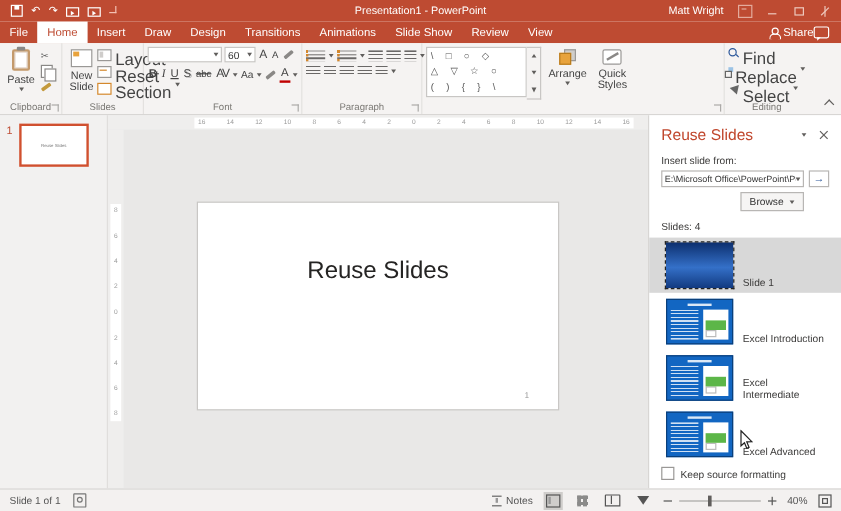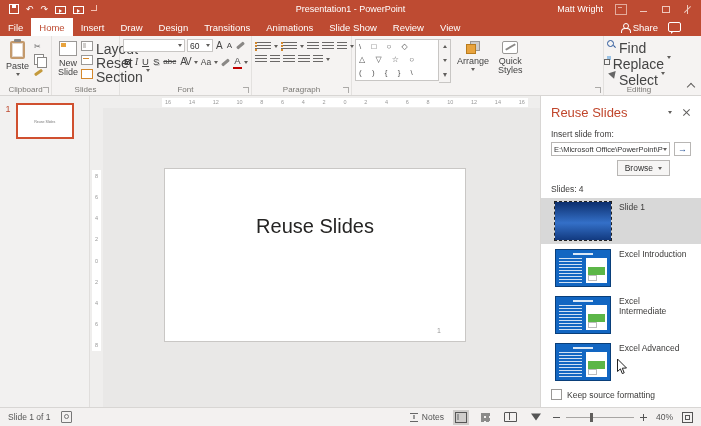--- a/index.html
+++ b/index.html
@@ -31,21 +31,21 @@
   .wc-close::before{transform:rotate(45deg);}
 
   
   .tabrow{position:absolute;top:18px;left:0;right:0;height:18px;background:#BE4B32;
     display:flex;align-items:stretch;color:#fff;}
   .tab{display:flex;align-items:center;padding:0 8px;font-size:9.5px;cursor:default;}
   .tab.active{background:#fff;color:#BE4B32;}
   .tellme{display:flex;align-items:center;gap:5px;margin-left:12px;font-size:9.5px;}
   .ic-bulb{position:relative;width:7px;height:7px;border:1px solid #fff;border-radius:50%;}
   .ic-bulb::after{content:"";position:absolute;left:2px;top:7px;width:3px;height:2px;background:#fff;}
-  .tabrow-right{margin-left:auto;display:flex;align-items:center;gap:10px;padding-right:20px;}
+  .tabrow-right{margin-left:auto;display:flex;align-items:center;padding-right:10px;}
   .share-btn{display:flex;align-items:center;gap:4px;font-size:9.5px;}
   .ic-person{position:relative;width:8px;height:9px;}
   .ic-person::before{content:"";position:absolute;left:2px;top:0;width:4px;height:4px;border:1px solid #fff;border-radius:50%;}
   .ic-person::after{content:"";position:absolute;left:0;top:5px;width:8px;height:4px;border:1px solid #fff;border-bottom:none;border-radius:4px 4px 0 0;}
   .ic-comment{position:relative;width:11px;height:8px;border:1px solid #fff;border-radius:2px;}
   .ic-comment::after{content:"";position:absolute;left:2px;top:8px;border-left:3px solid #fff;border-bottom:3px solid transparent;}
 
   
   .ribbon{position:absolute;top:36px;left:0;right:0;height:60px;background:#F5F3F2;
     border-bottom:1px solid #D8D6D4;display:flex;box-sizing:border-box;}
@@ -187,21 +187,21 @@
   .path-combo{flex:1;height:14px;border:1px solid #B8B6B4;display:flex;align-items:center;
     font-size:7.5px;color:#333;padding:0 2px;box-sizing:border-box;white-space:nowrap;overflow:hidden;}
   .path-combo .txt{flex:1;overflow:hidden;}
   .arrow-btn{width:17px;height:14px;border:1px solid #B8B6B4;background:#fff;display:flex;
     align-items:center;justify-content:center;font-size:9px;color:#2B579A;box-sizing:border-box;}
   .browse-row{display:flex;justify-content:flex-end;margin-top:4px;padding-right:21px;}
   .browse-btn{border:1px solid #B8B6B4;background:#F6F5F4;font-size:8.5px;color:#333;
     display:flex;align-items:center;gap:5px;padding:2px 7px;}
   .slides-count{font-size:8.5px;margin-top:8px;}
   .slide-list{margin-top:4px;}
-  .slide-item{display:flex;align-items:flex-start;gap:8px;padding:4px 4px;margin-bottom:1px;}
+  .slide-item{display:flex;align-items:flex-end;gap:8px;padding:4px 4px;margin-bottom:1px;}
   .slide-item.selected{background:#D8D8D8;margin-left:-10px;margin-right:-10px;padding-left:14px;padding-right:14px;}
   .thumb-blue{width:56px;height:38px;flex:none;
     background:linear-gradient(180deg,#0D2F6E 0%,#3470C8 55%,#123A80 100%);}
   .slide-item.selected .thumb-blue{outline:1px dashed #222;}
   .thumb-excel{position:relative;width:56px;height:38px;flex:none;background:#1266C2;border:1px solid #0A3F7A;box-sizing:border-box;}
   .mt-title{position:absolute;left:32%;right:32%;top:3px;height:2px;background:rgba(255,255,255,.85);}
   .mt-text{position:absolute;left:3px;top:8px;width:23px;bottom:3px;
     background:repeating-linear-gradient(180deg,rgba(255,255,255,.8) 0 1px,transparent 1px 3px);}
   .mt-chart{position:absolute;right:3px;top:8px;width:21px;height:25px;background:#fff;}
   .mt-chart::after{content:"";position:absolute;left:2px;right:2px;top:9px;height:8px;background:#5CB648;}

